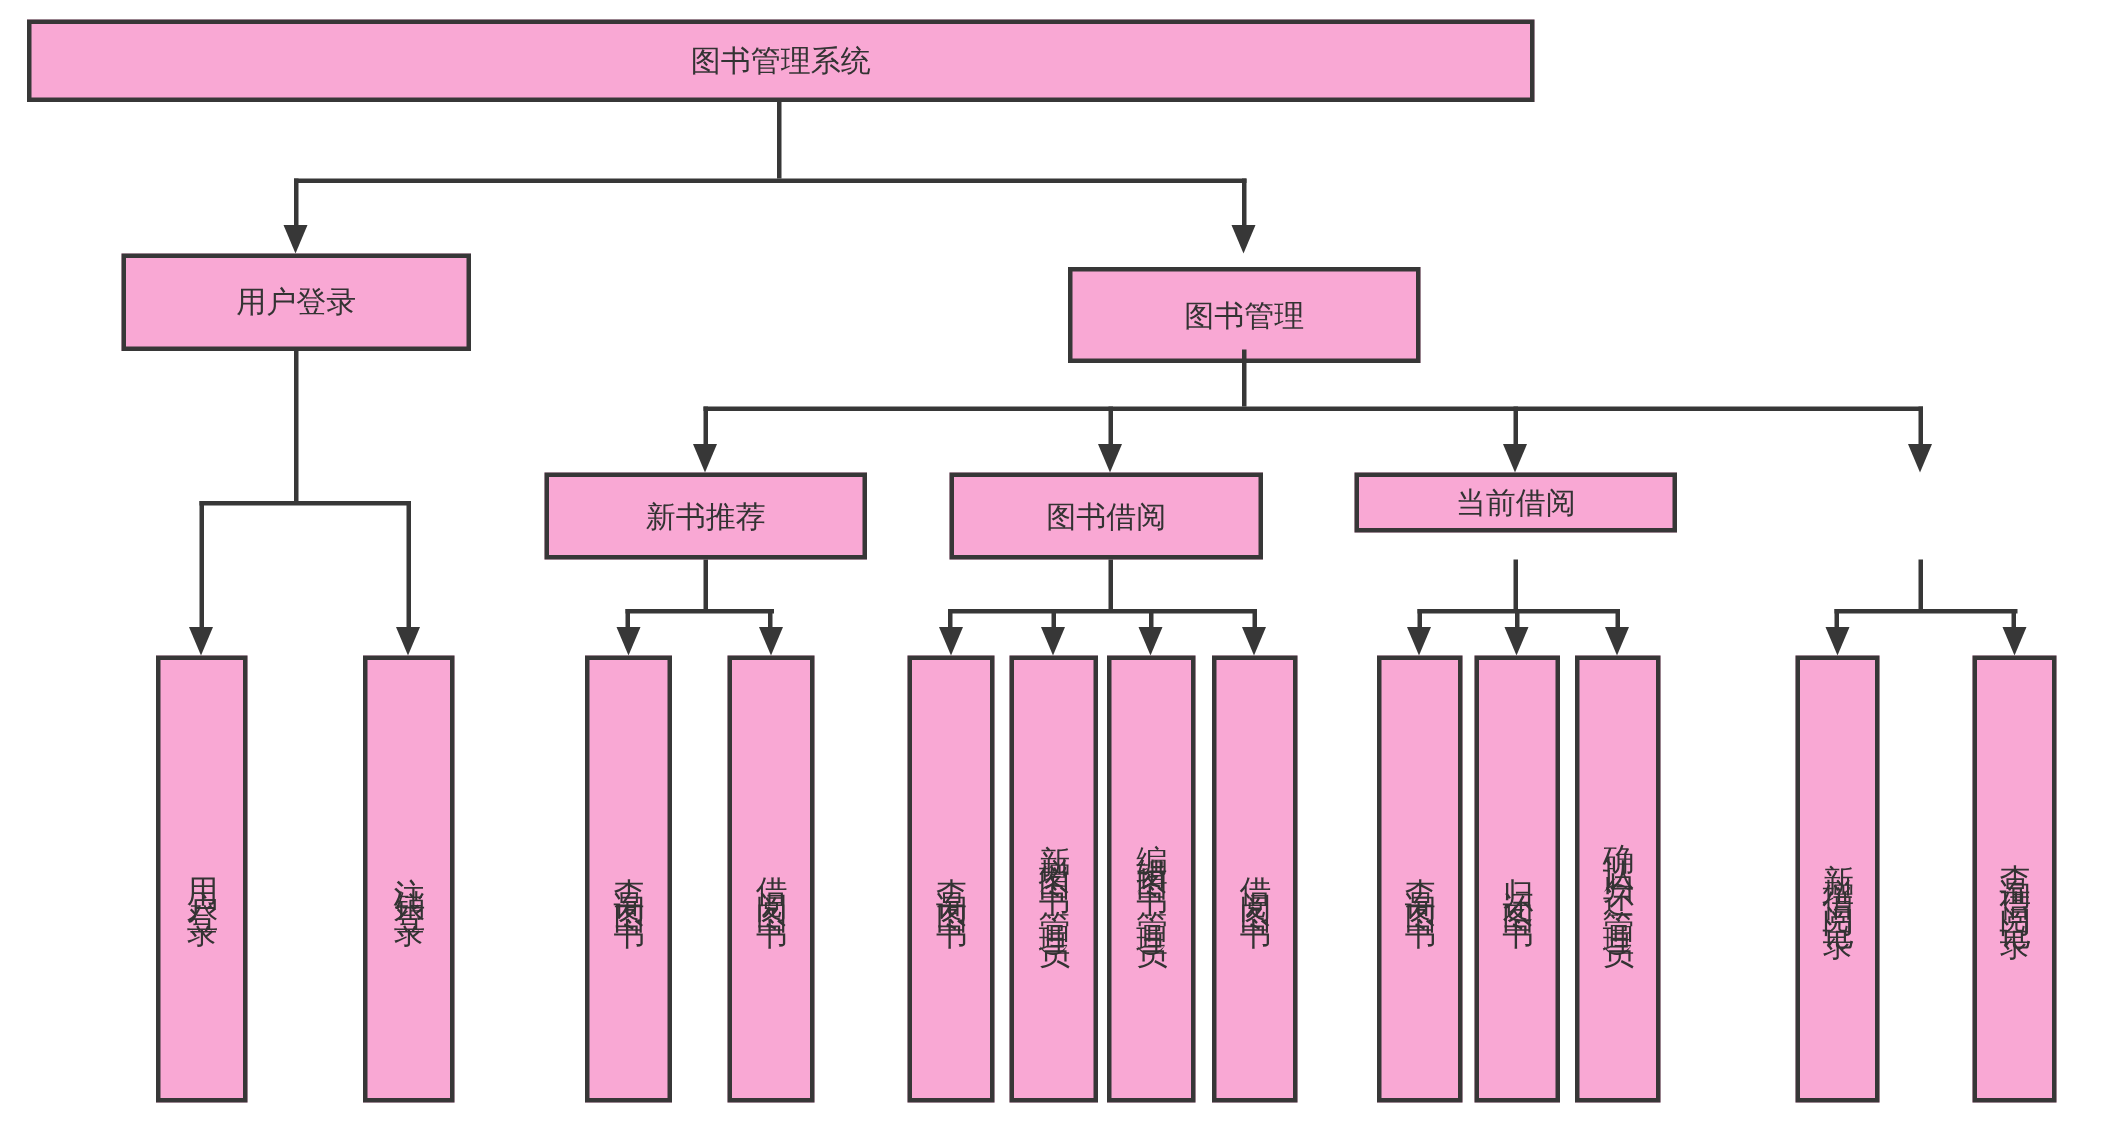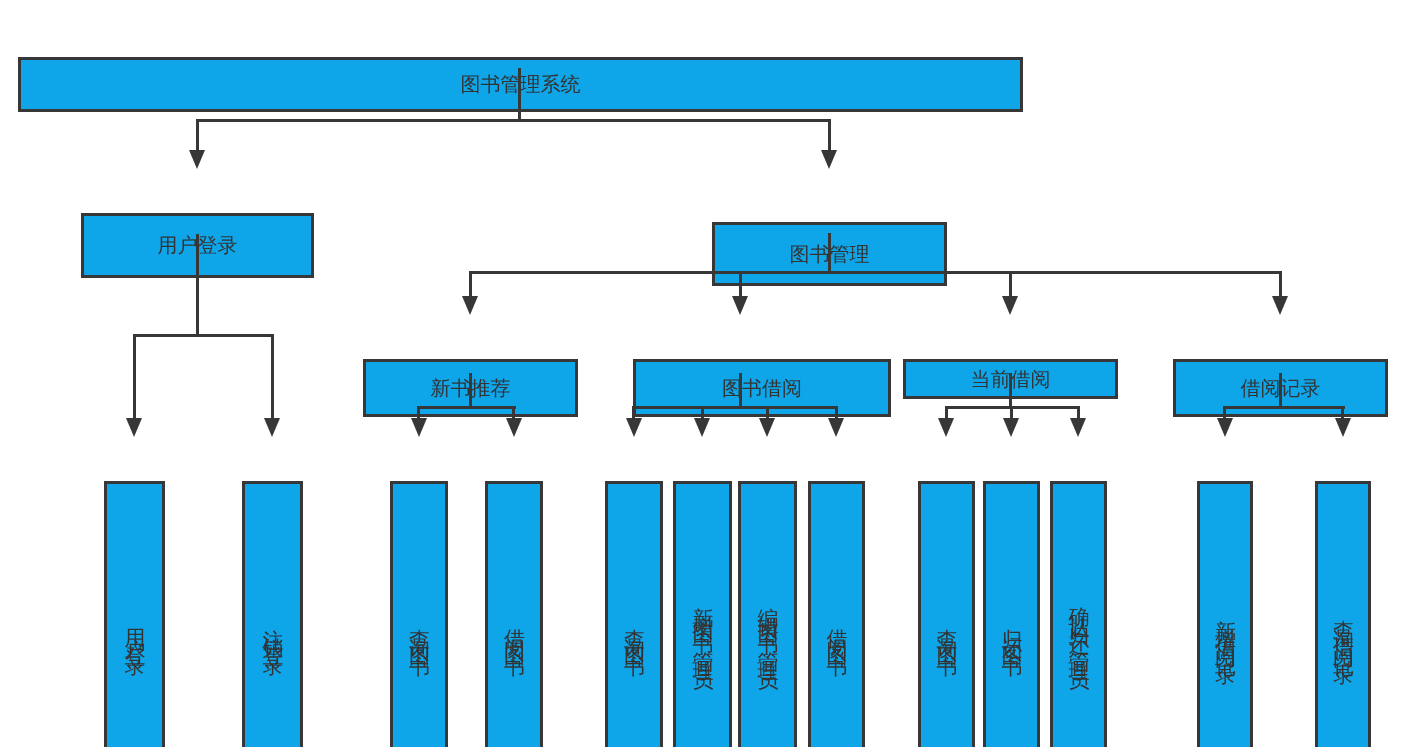--- a/index.html
+++ b/index.html
@@ -9,25 +9,24 @@
     height: 747px;
     background: #ffffff;
     font-family: "DejaVu Sans", sans-serif;
     color: #333333;
     overflow: hidden;
   }
   .box {
     position: absolute;
     box-sizing: border-box;
     border: 3px solid #373737;
-    background: #0ea5e9;
+    background: #f9a8d4;
     display: flex;
     align-items: center;
     justify-content: center;
-    margin-top: 44px;
   }
   .box-h span {
     font-size: 20px;
     color: #333333;
     white-space: nowrap;
   }
   .box-v span {
     writing-mode: vertical-rl;
     text-orientation: mixed;
     font-size: 21px;
@@ -67,28 +66,25 @@
   <div class="box box-h" style="left:81px; top:169px; width:233px; height:65px;">
     <span>用户登录</span>
   </div>
   <div class="box box-h" style="left:712px; top:178px; width:235px; height:64px;">
     <span>图书管理</span>
   </div>
 
   <div class="box box-h" style="left:363px; top:315px; width:215px; height:58px;text-align:center;">
     <span>新书推荐</span>
   </div>
-  <div class="box box-h" style="left:633px; top:315px; width:258px; height:58px;">
+  <div class="box box-h" style="left:633px; top:315px; width:209px; height:58px;">
     <span>图书借阅</span>
   </div>
   <div class="box box-h" style="left:903px; top:315px; width:215px; height:40px;">
     <span>当前借阅</span>
-  </div>
-  <div class="box box-h" style="left:1173px; top:315px; width:215px; height:58px;">
-    <span>借阅记录</span>
   </div>
 
   <div class="box box-v" style="left:104px; top:437px; width:61px; height:298px;">
     <span>用户登录</span>
   </div>
   <div class="box box-v" style="left:242px; top:437px; width:61px; height:298px;">
     <span>注销登录</span>
   </div>
 
   <div class="box box-v" style="left:390px; top:437px; width:58px; height:298px;">

